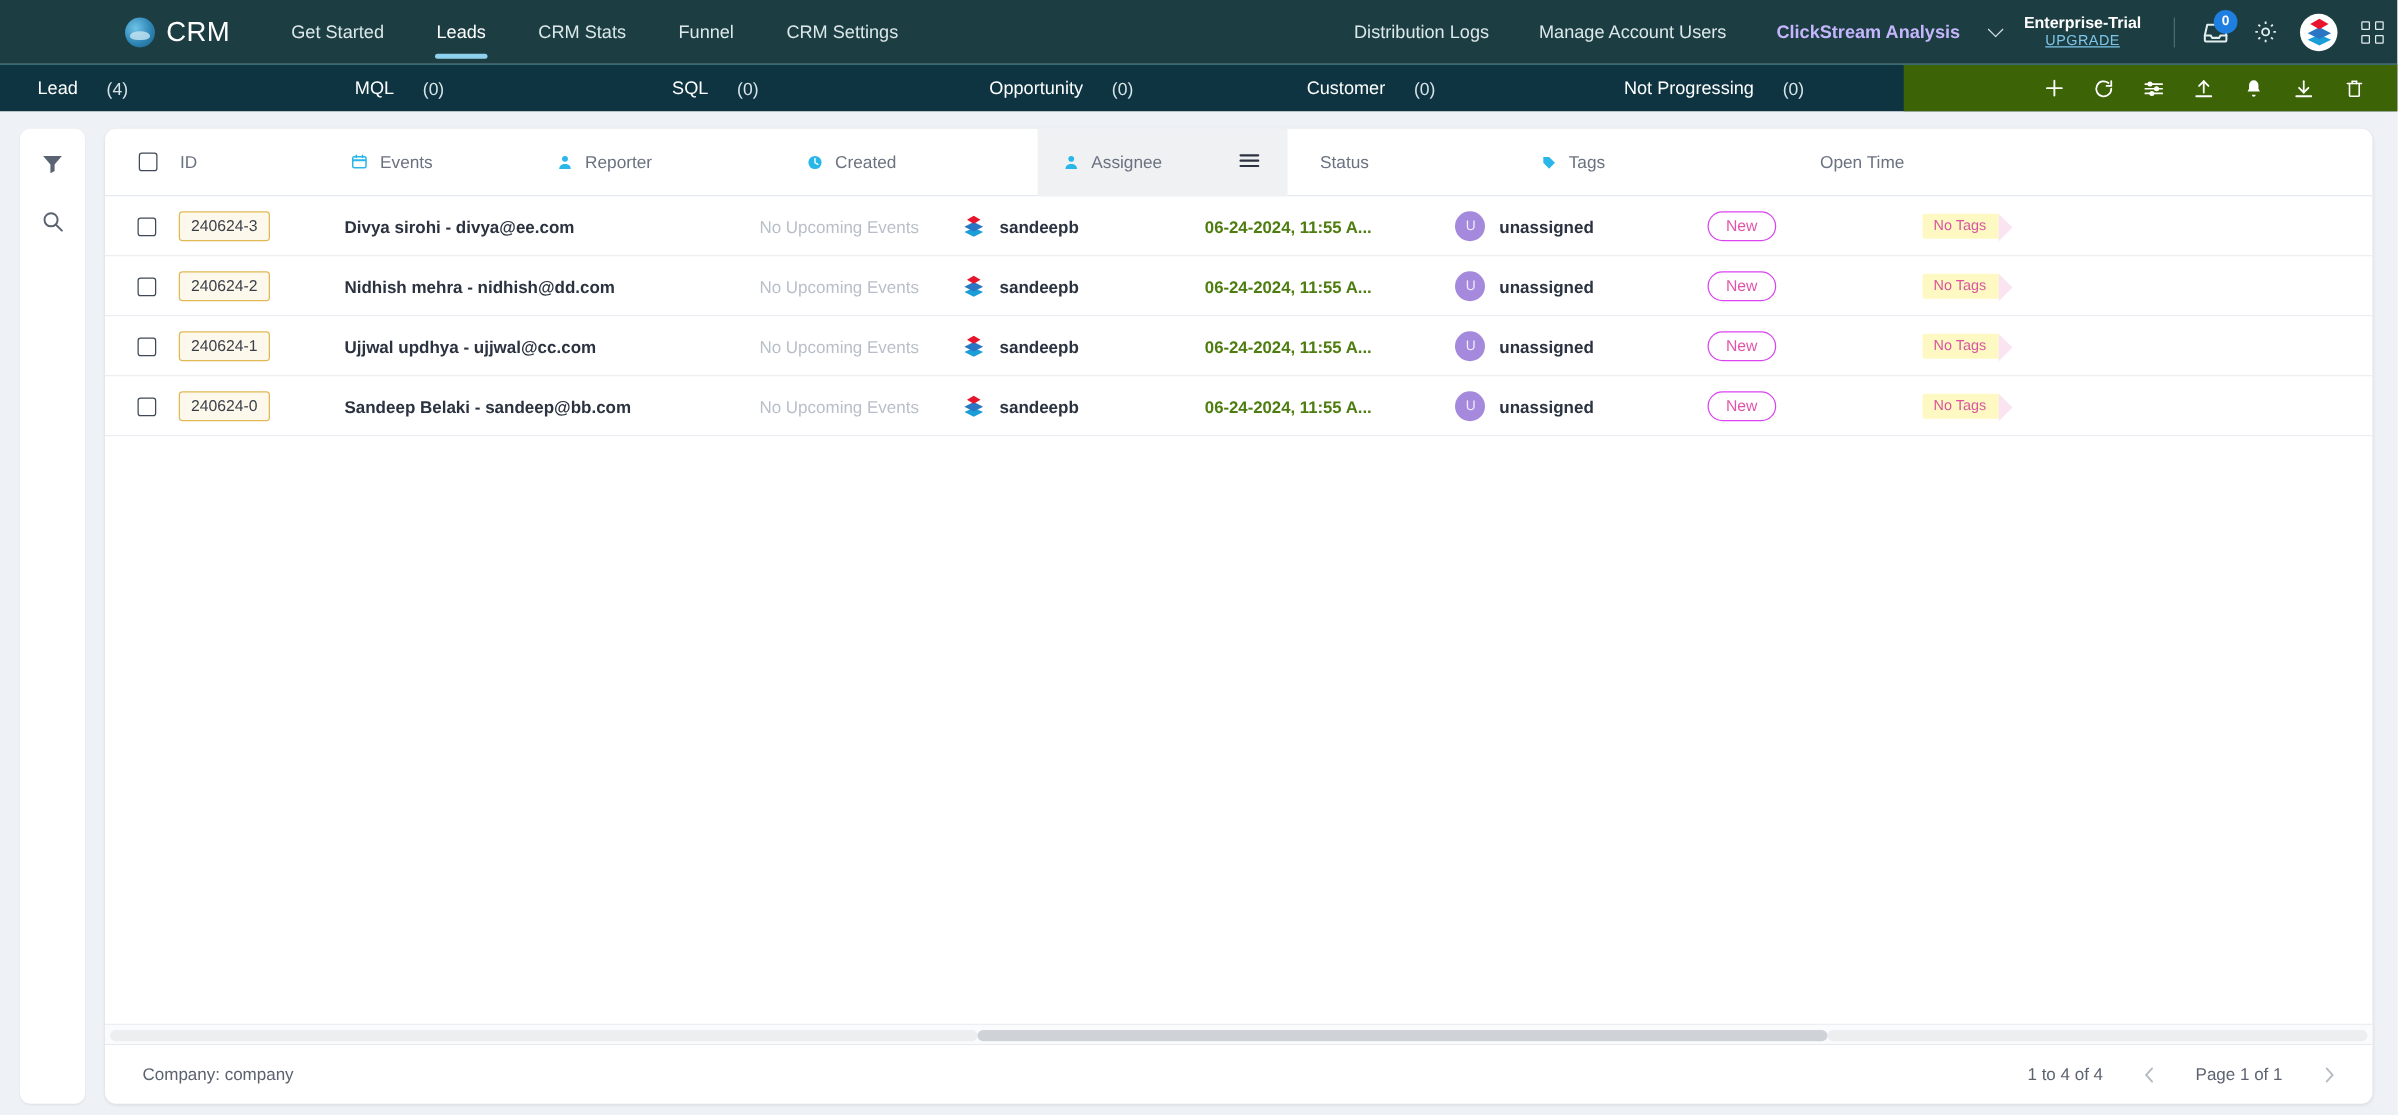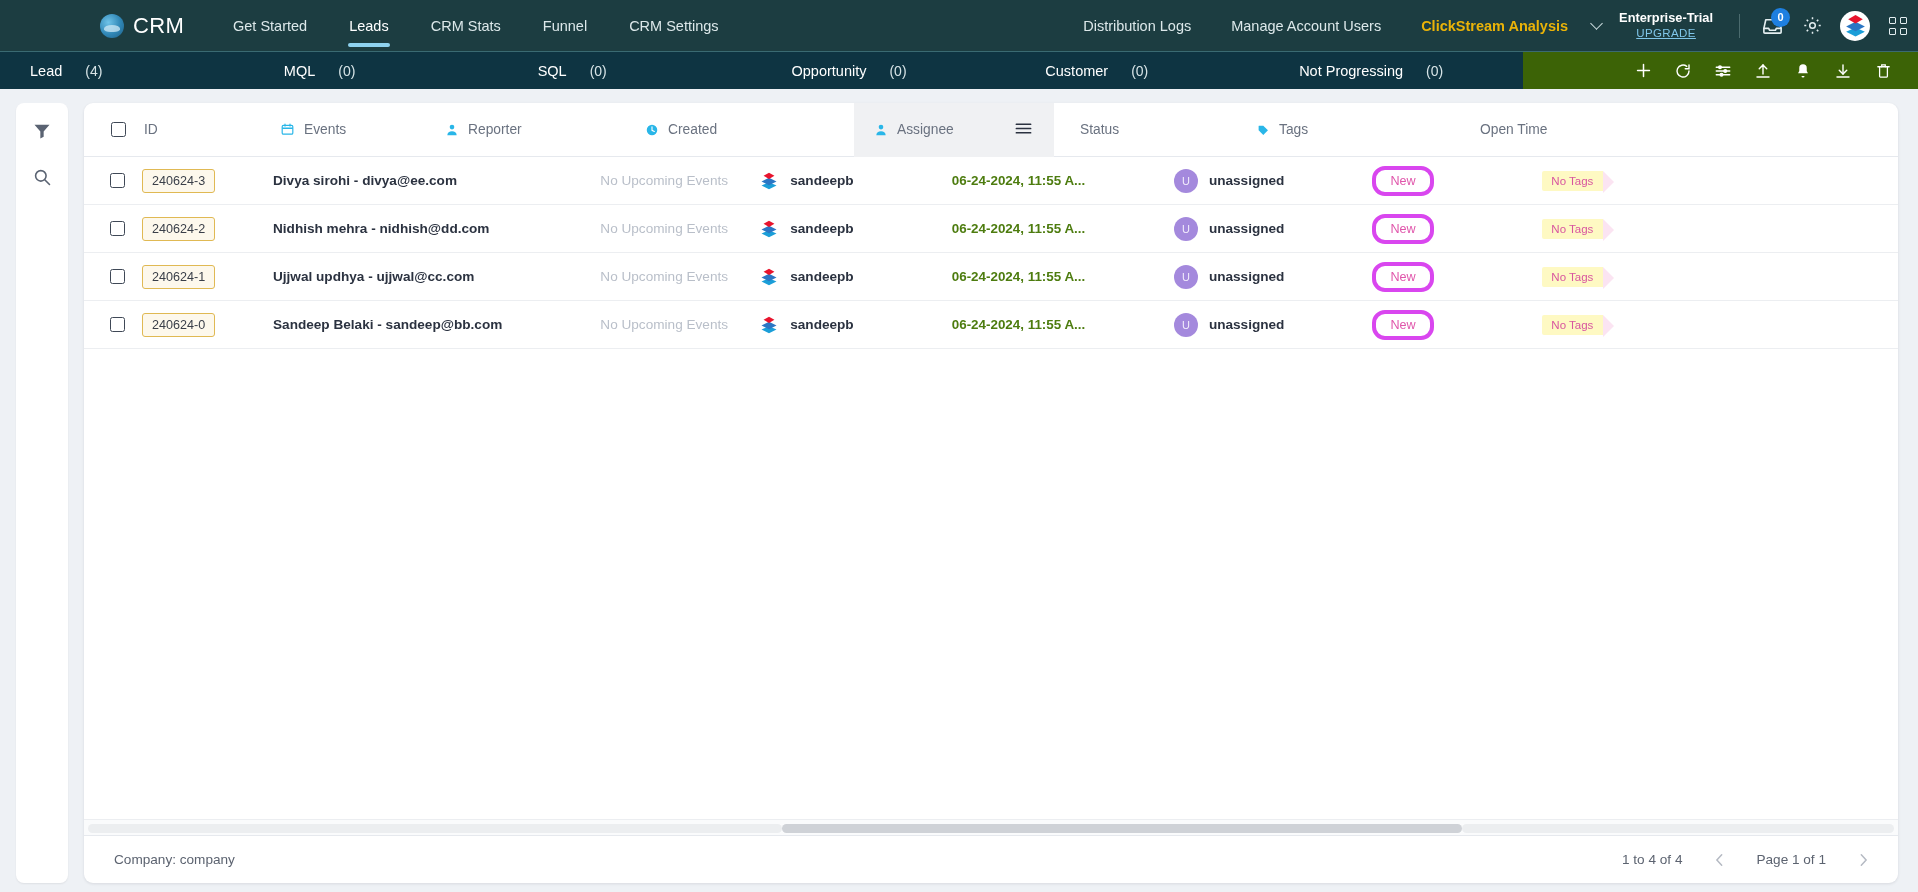--- a/index.html
+++ b/index.html
@@ -40,21 +40,21 @@
   .nav-link.active { color: #ffffff; }
   .nav-link.active::after {
     content: ""; position: absolute; left: 20px; right: 20px; bottom: 4px;
     height: 4px; background: #8ed2ef; border-radius: 2px;
   }
   .nav-right {
     position: absolute; right: 0; top: 0; height: 51px;
     display: flex; align-items: center; gap: 0;
   }
   .nav-right .nav-link { padding: 0 20px; }
-  .nav-link.bold { font-weight: bold; color: #eab308; }
+  .nav-link.bold { font-weight: bold; color: #c4b5fd; }
   .chev {
     width: 9px; height: 9px; border-right: 1.6px solid #cfe0e3;
     border-bottom: 1.6px solid #cfe0e3; transform: rotate(45deg);
     margin-left: 4px; margin-top: -4px; display: inline-block; cursor: pointer;
   }
   .plan-box {
     display: flex; flex-direction: column; align-items: center;
     margin: 0 14px 0 18px; line-height: 1.25; cursor: default;
   }
   .plan-name { font-size: 12.8px; color: #ffffff; font-weight: bold; white-space: nowrap; }
@@ -131,33 +131,33 @@
   }
   .th { display: flex; align-items: center; gap: 9px; height: 54px; }
   .th.hl { background: #f0f1f3; }
   .th .lbl { white-space: nowrap; }
   .c-check { width: 52px; display: flex; justify-content: center; }
   .c-id    { width: 136px; }
   .c-title { width: 340px; }
   .c-events{ width: 165px; }
   .c-rep   { width: 200px; }
   .c-created { width: 185px; }
-  .c-assignee{ width: 200px; justify-content: space-between; padding: 0 22px 0 20px; margin-left: 24px; }
+  .c-assignee{ width: 200px; justify-content: space-between; padding: 0 22px 0 20px; }
   .c-status{ width: 190px; padding-left: 26px; }
   .c-tags  { width: 200px; padding-left: 12px; }
   .c-open  { width: 180px; padding-left: 36px; }
 
   .chk {
     width: 15px; height: 15px; border: 1.6px solid #3f4856; border-radius: 2.5px;
     background: #fff; cursor: pointer; display: inline-block;
   }
   .hdr-ico { color: #29b6e8; display: flex; align-items: center; }
 
   .trow {
-    display: flex; align-items: center; height: 48px;
+    display: flex; align-items: flex-start; height: 48px;
     border-bottom: 1px solid #eceef1; padding-left: 8px; font-size: 13.6px;
   }
   .td { display: flex; align-items: center; height: 48px; }
   .id-badge {
     border: 1px solid #e0b953; background: #fdf8ec; color: #3a3f49;
     border-radius: 3px; font-size: 12.6px; padding: 4px 9px; cursor: pointer;
   }
   .title-txt { font-weight: bold; color: #2b3240; cursor: pointer; }
   .muted { color: #b9bfc9; }
   .rep { display: flex; align-items: center; gap: 11px; }
@@ -165,21 +165,21 @@
   .rep-name { font-weight: bold; color: #2b3240; }
   .created-txt { color: #4d7c0f; font-weight: bold; font-size: 13.4px; }
   .assn { display: flex; align-items: center; gap: 11px; padding-left: 20px; }
   .avatar {
     width: 24px; height: 24px; border-radius: 50%; background: #a489dd;
     color: #f1ebfb; font-size: 11px; display: flex; align-items: center;
     justify-content: center; flex: none; cursor: pointer;
   }
   .assn-name { font-weight: bold; color: #2b3240; }
   .status-pill {
-    border: 4px solid #d946ef; color: #e056ab; background: #fff;
+    border: 1px solid #d946ef; color: #e056ab; background: #fff;
     border-radius: 13px; font-size: 12.6px; padding: 4px 14px; cursor: pointer;
   }
   .tag-chip {
     position: relative; background: #fef9c3; color: #d8559f; font-size: 11.5px;
     padding: 4px 10px 4px 9px; border-radius: 2px 0 0 2px; cursor: pointer;
   }
   .tag-chip::after {
     content: ""; position: absolute; right: -11px; top: 0; width: 0; height: 0;
     border-top: 11px solid transparent; border-bottom: 11px solid transparent;
     border-left: 11px solid #fbe4f2;

